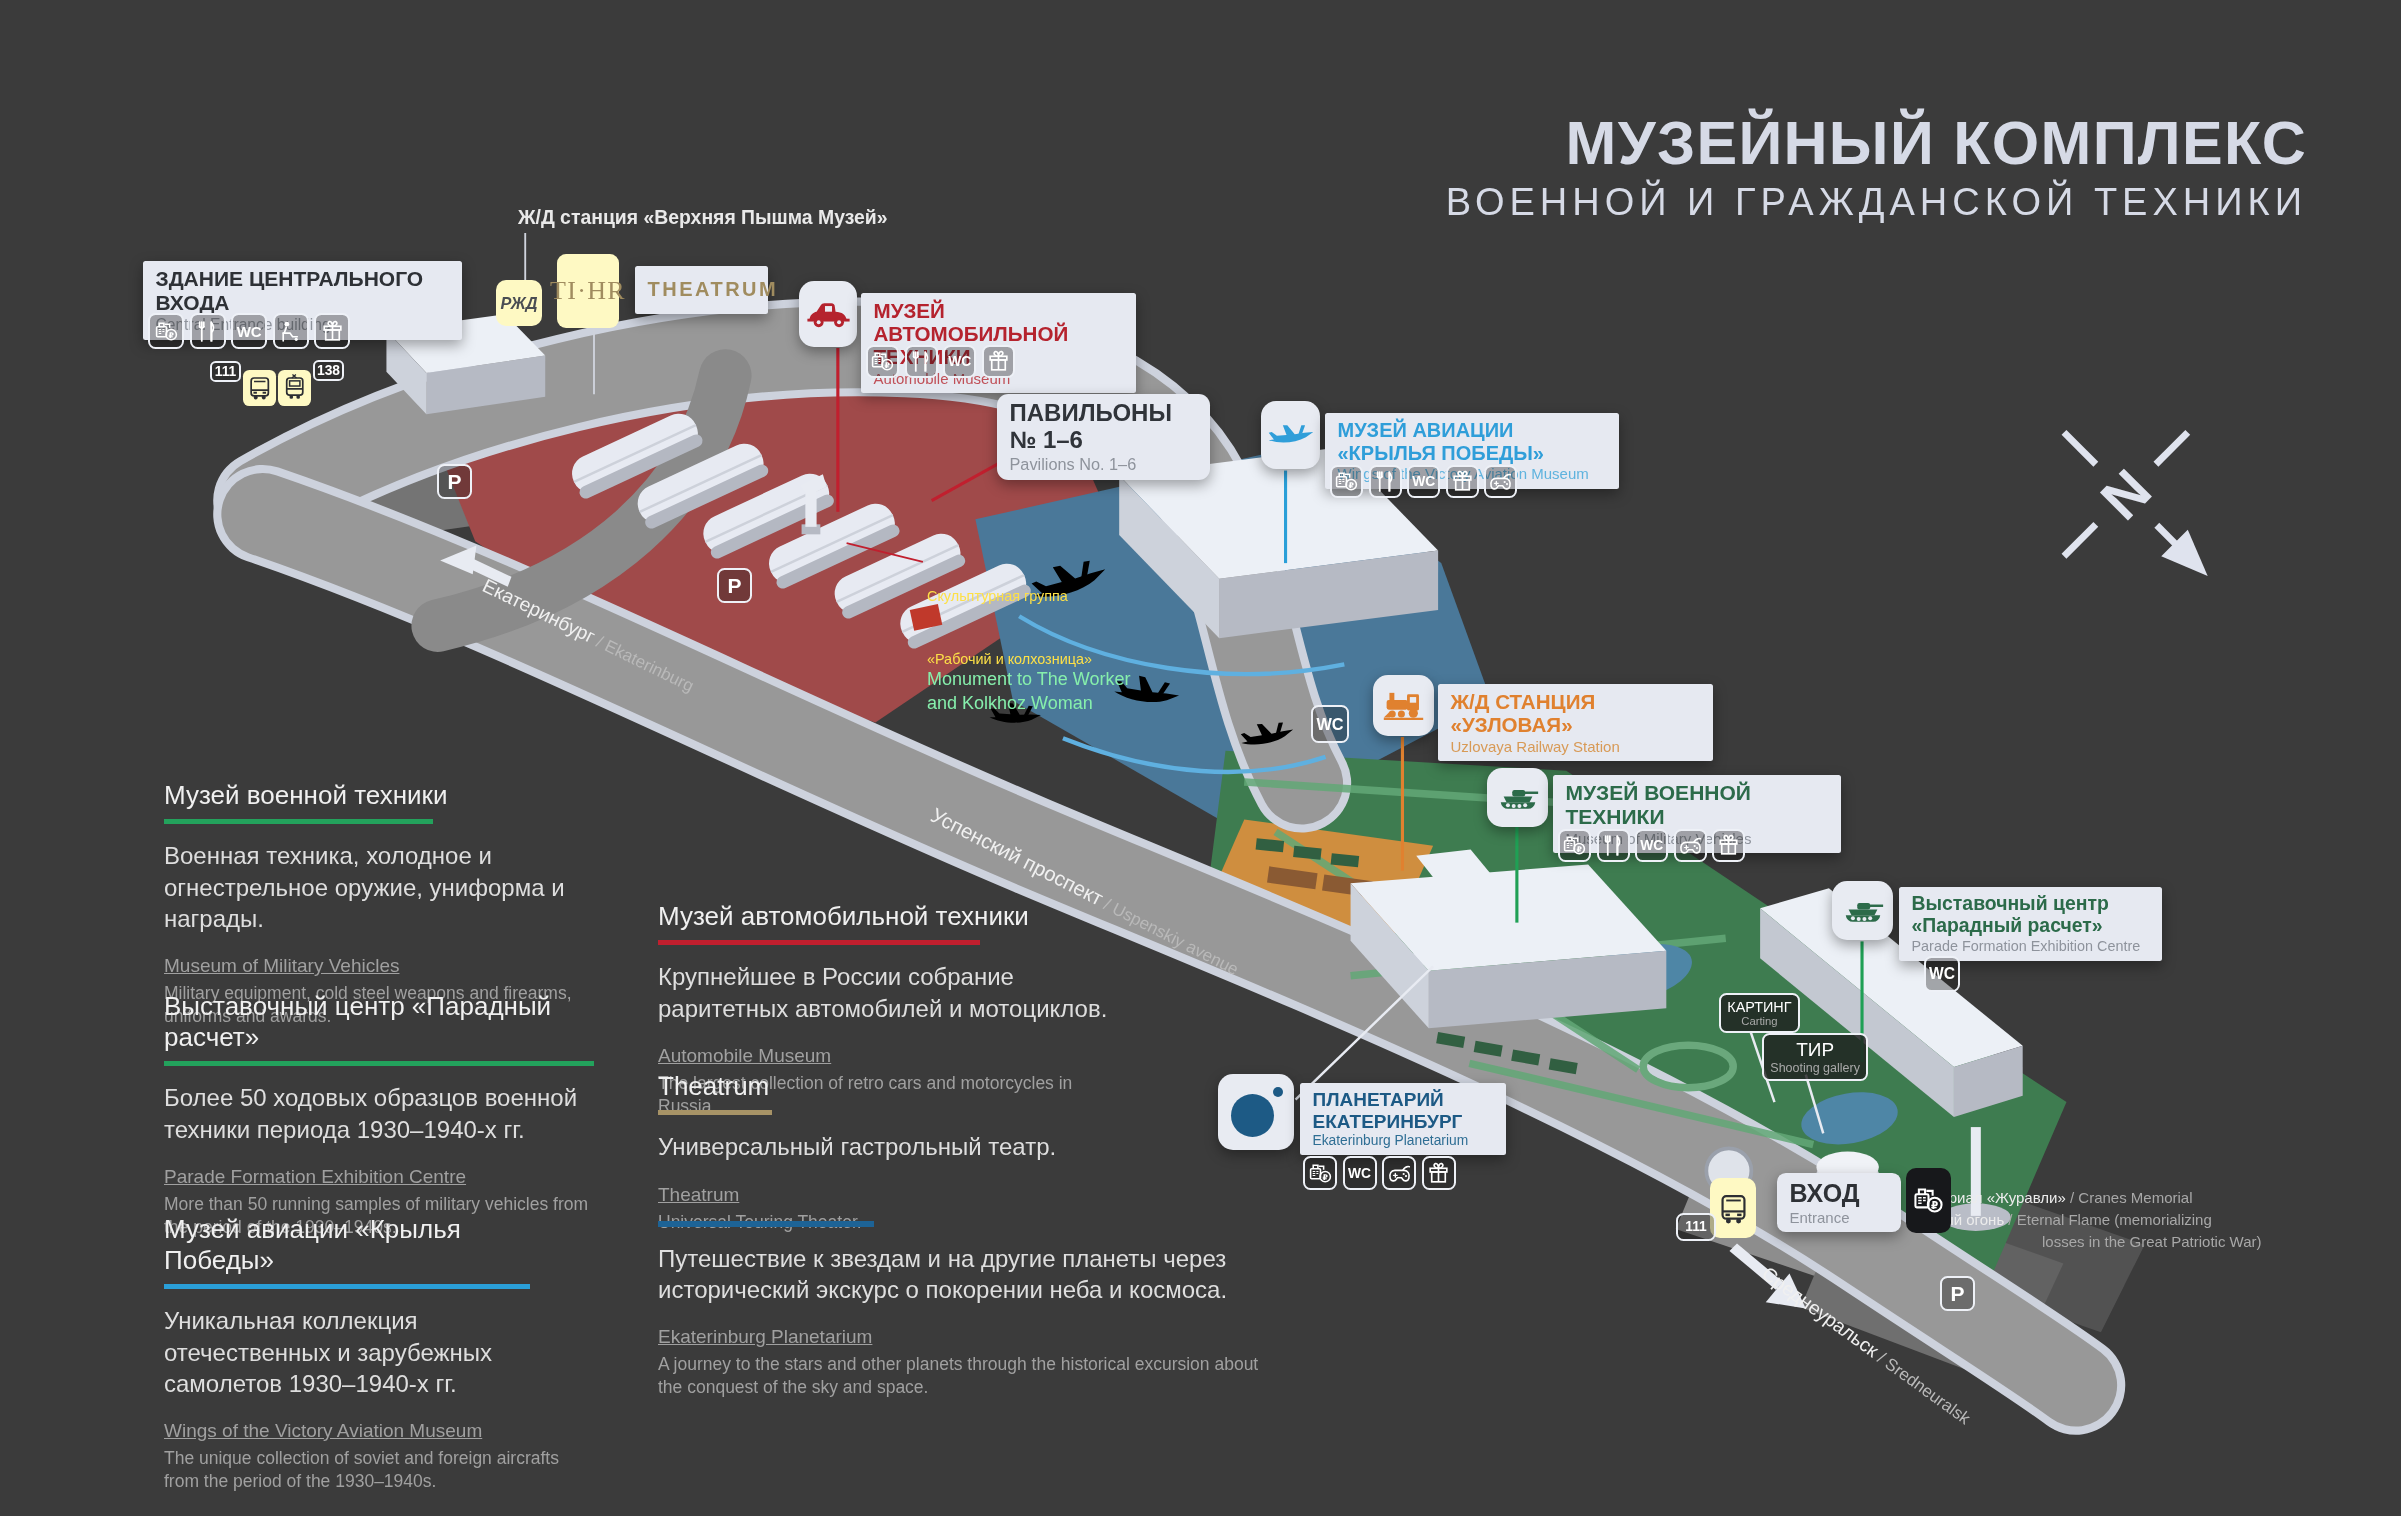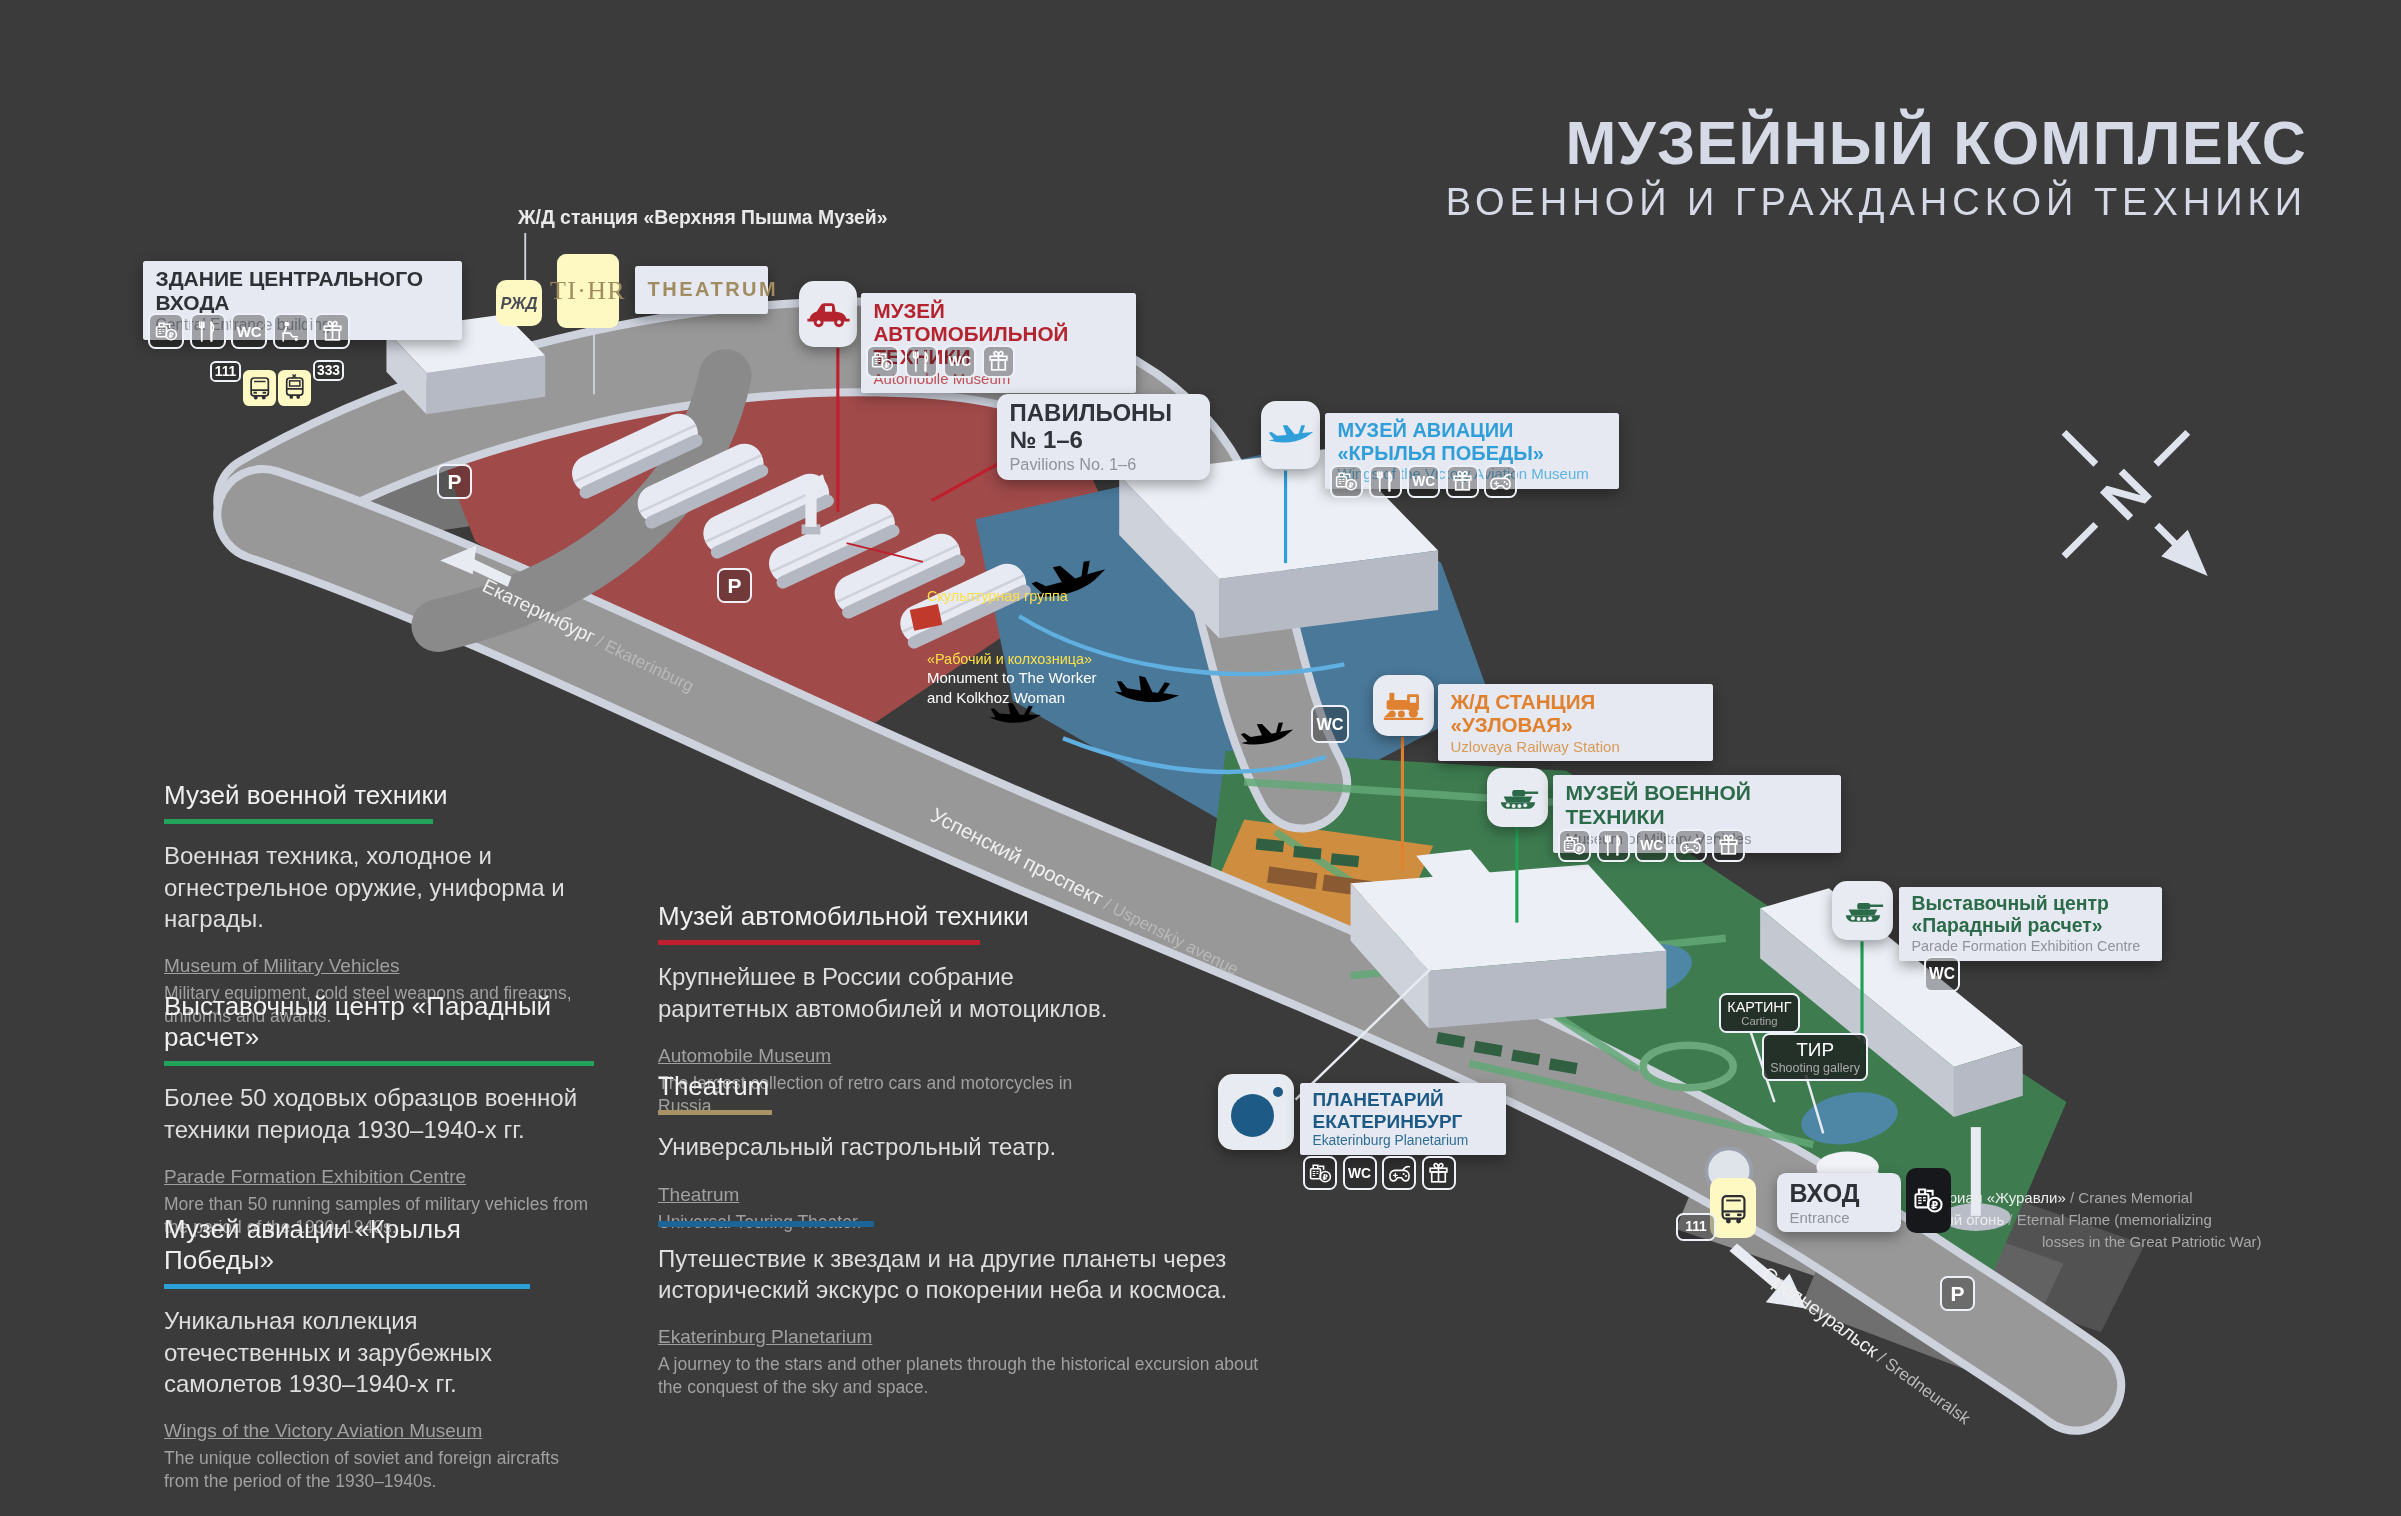--- a/index.html
+++ b/index.html
@@ -51,21 +51,21 @@
   .desc .rule{height:5.6px;margin:0 0 16.3px 0;}
   .desc p.ru{margin:0 0 21px 0;font-size:24px;color:#dedede;line-height:1.3;font-weight:400;}
   .desc h4{margin:0 0 5px 0;font-size:19px;font-weight:400;color:#a0a0a0;text-decoration:underline;}
   .desc p.en{margin:0;font-size:17.5px;color:#a0a0a0;line-height:1.3;}
 
   
   .roadlab{position:absolute;z-index:4;white-space:nowrap;font-size:19.4px;color:#f0f0f0;}
   .roadlab .en{color:#b9b9b9;font-size:17px;}
   .smalltxt{position:absolute;z-index:5;line-height:1.3;}
   .smalltxt .ru{color:#fde047;font-size:14.4px;margin-top:44px;}
-  .smalltxt .en{color:#ffffff;font-size:15px;}
+  .smalltxt .en{color:#86efac;font-size:18px;}
   .memtxt{position:absolute;z-index:5;font-size:15px;line-height:1.45;color:#ececec;}
   .memtxt .en{color:#a8a8a8;}
 </style>
 </head>
 <body>
 
 <div class="stage">
 
   <svg class="map" width="2401" height="1517" viewBox="0 0 3840 2425">
     <defs>
@@ -348,21 +348,21 @@
   <div class="whitetile" style="left:243px;top:370px;width:33px;height:36px;border-radius:6.3px;">
       <svg width="27.5" height="27.5" viewBox="0 0 44 44">
         <use href="#i-bus"></use>
       </svg>
     </div>
   <div class="whitetile" style="left:278px;top:370px;width:33px;height:36px;border-radius:6.3px;">
       <svg width="27.5" height="27.5" viewBox="0 0 44 44">
         <use href="#i-tram"></use>
       </svg>
     </div>
-  <div class="badge-sq" style="left:313px;top:360px;width:31px;height:21px;font-size:13.8px;border-radius:5.6px;">333</div>
+  <div class="badge-sq" style="left:313px;top:360px;width:31px;height:21px;font-size:13.8px;border-radius:5.6px;">138</div>
 
   <div class="badge-sq" style="left:437px;top:464px;width:35px;height:35px;font-size:21px;">P</div>
   <div class="badge-sq" style="left:717px;top:568px;width:35px;height:35px;font-size:21px;">P</div>
   <div class="badge-sq" style="left:1940px;top:1276px;width:35px;height:35px;font-size:21px;">P</div>
 
   <div class="pictile" style="left:799px;top:281px;width:58px;height:66px;">
     <svg width="45" height="29" style="color:#b5232e;" viewBox="0 0 72 46">
         <use href="#i-car"></use>
       </svg>
   </div>

